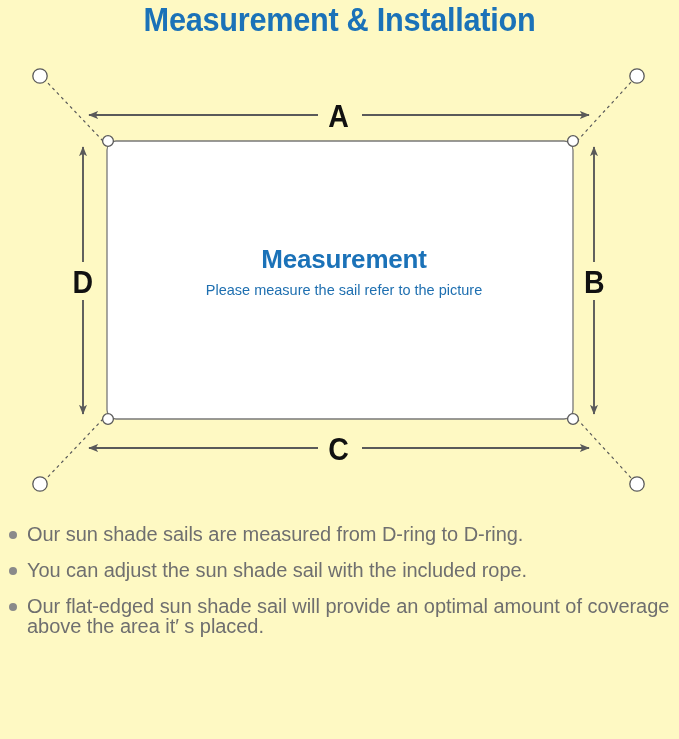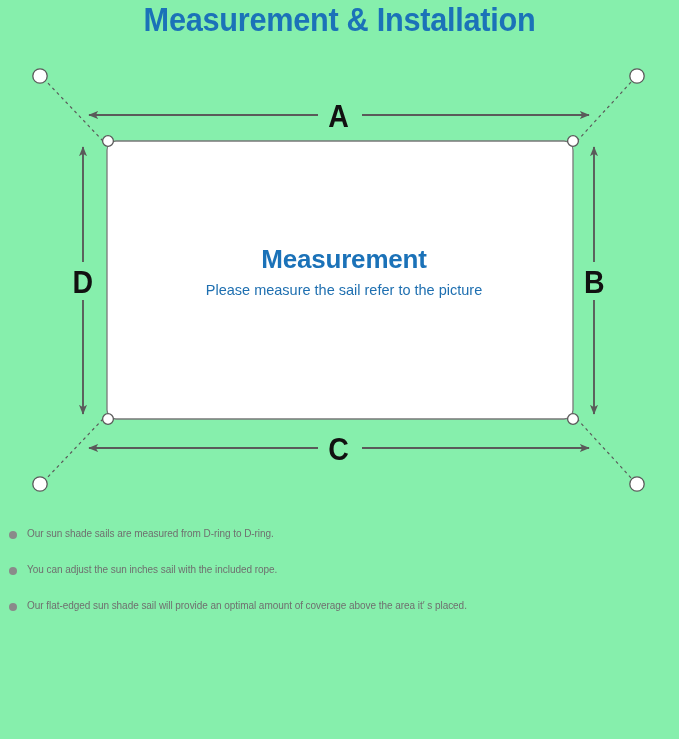--- a/index.html
+++ b/index.html
@@ -12,21 +12,21 @@
     background: #ffffff;
     font-family: "Liberation Sans", sans-serif;
     overflow: hidden;
     position: relative;
   }
 
   #page {
     position: relative;
     width: 679px;
     height: 739px;
-    background: #86efac;
+    background: #fef9c3;
   }
 
   
   .title {
     position: absolute;
     left: 0;
     top: 0;
     width: 679px;
     text-align: center;
     font-size: 33px;
@@ -77,21 +77,21 @@
     position: absolute;
     left: 0;
     top: 524px;
     width: 679px;
   }
   .note {
     position: relative;
     padding-left: 27px;
     margin-bottom: 16px;
     color: #6f6f6f;
-    font-size: 10px;
+    font-size: 20px;
     line-height: 20px;
     letter-spacing: -0.05px;
   }
   .note:last-child { margin-bottom: 0; }
   .note .bullet {
     position: absolute;
     left: 9px;
     top: 7px;
     width: 8px;
     height: 8px;
@@ -176,21 +176,21 @@
 
     <div class="note">
       <span class="bullet"></span>
       <span class="note-text">Our sun shade sails are measured from D-ring to D-ring.</span>
     </div>
 
 
 
     <div class="note">
       <span class="bullet"></span>
-      <span class="note-text">You can adjust the sun inches sail with the included rope.</span>
+      <span class="note-text">You can adjust the sun shade sail with the included rope.</span>
     </div>
 
     <div class="note">
       <span class="bullet"></span>
       <span class="note-text">Our flat-edged sun shade sail will provide an optimal amount of coverage above the area it′ s placed.</span>
     </div>
 
   </div>
 
 </div>

